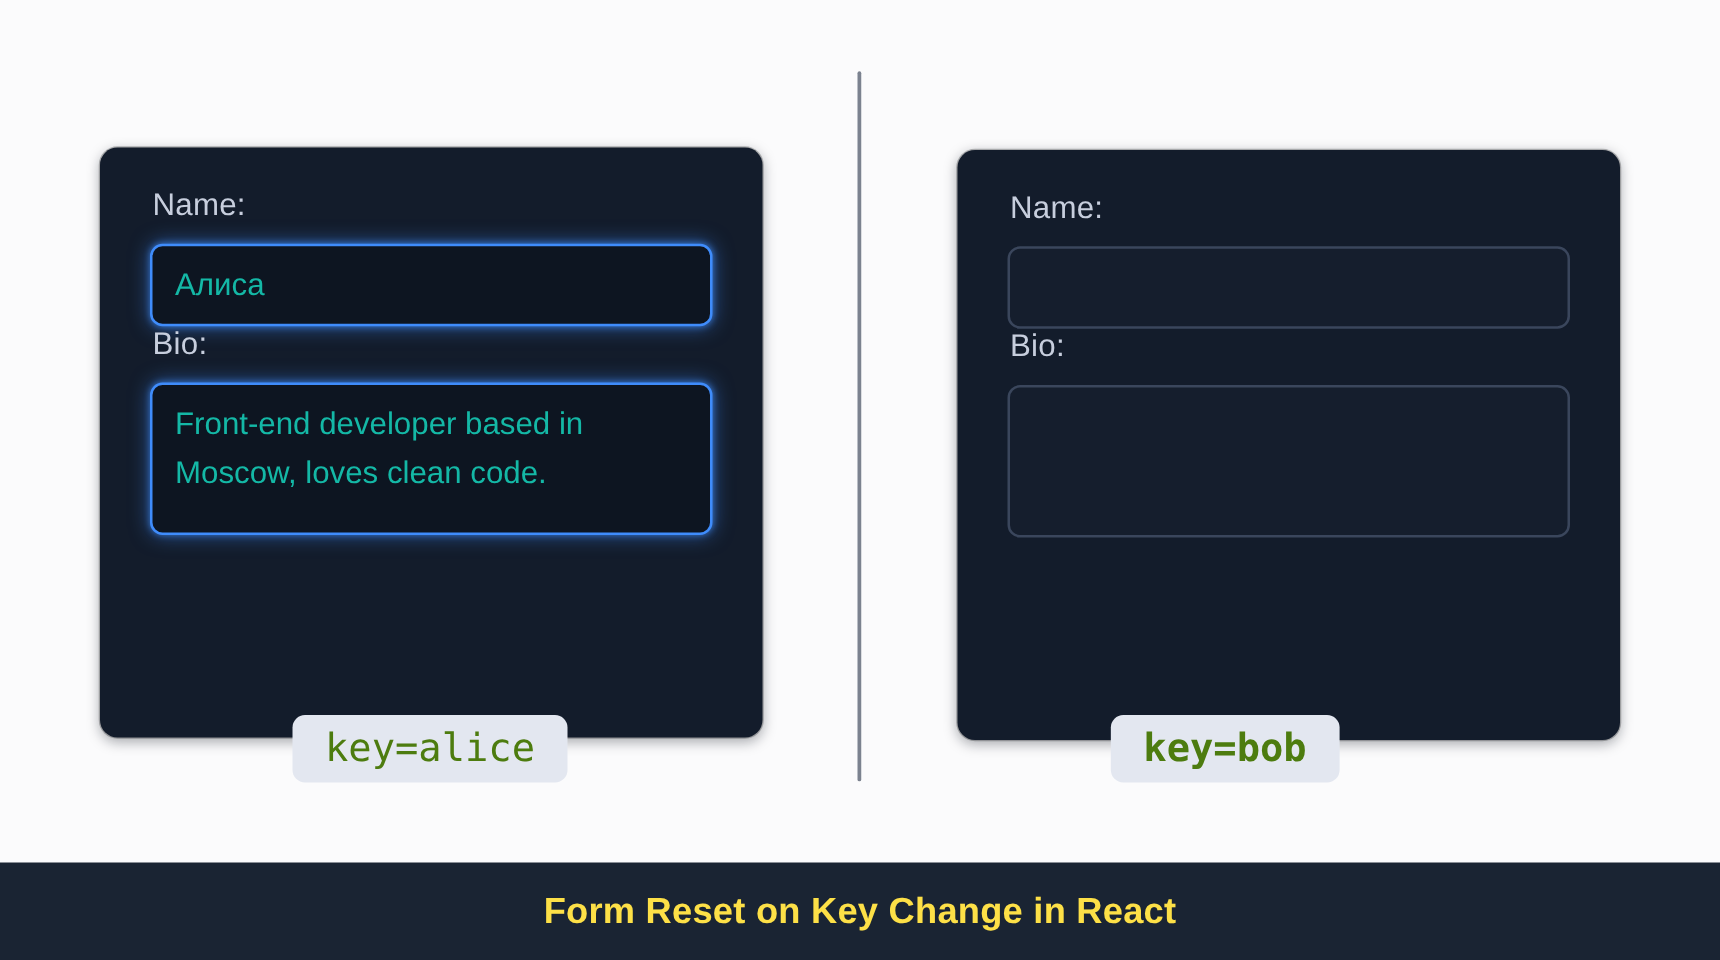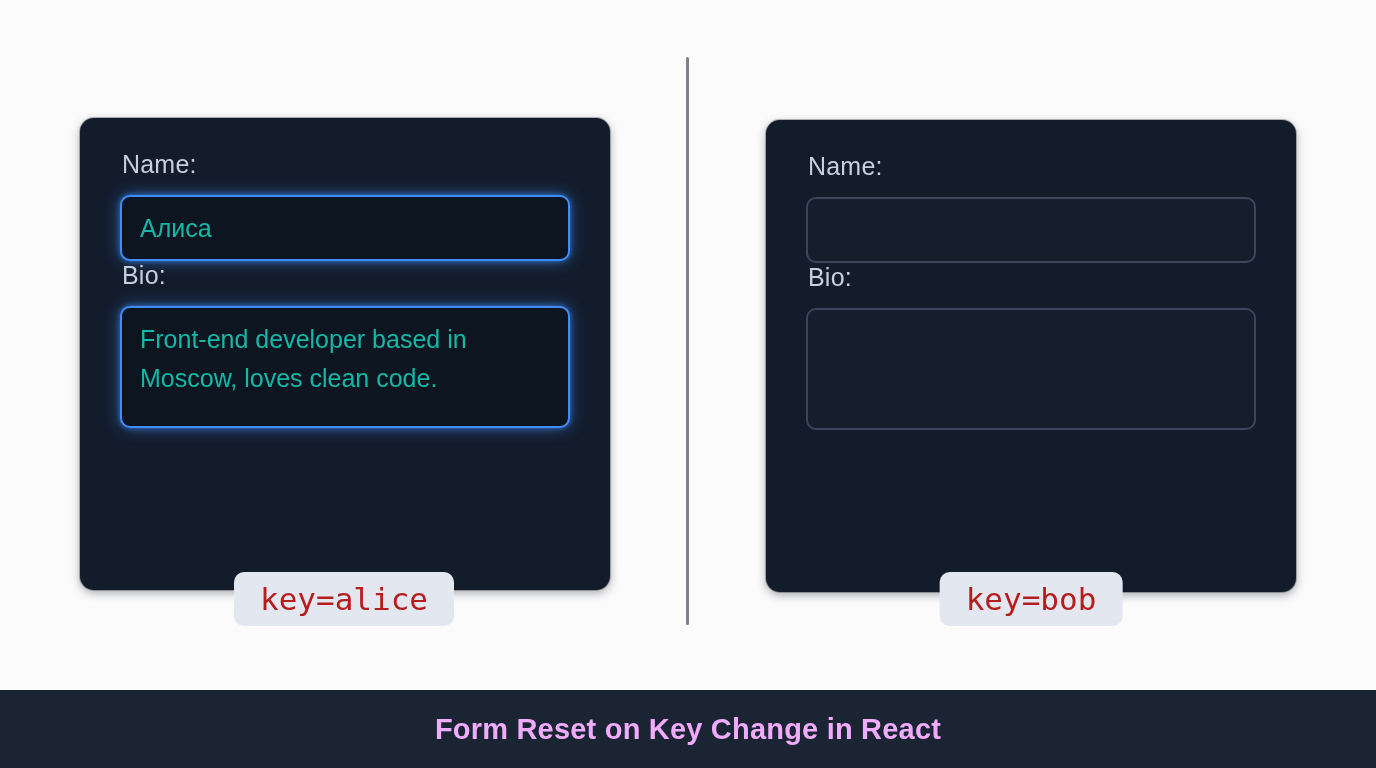--- a/index.html
+++ b/index.html
@@ -87,43 +87,43 @@
     box-shadow: none;
   }
 
   
   .key-badge {
     position: absolute;
     top: 572px;
     transform: translateX(-50%);
     font-family: "DejaVu Sans Mono", monospace;
     font-size: 31px;
-    color: #b91c1c;
+    color: #4d7c0f;
     background: var(--badge-bg, #e3e7f0);
     padding: 9px 26px;
     border-radius: 10px;
     white-space: nowrap;
   }
   .key-badge.left-pos  { left: 344px; }
-  .key-badge.right-pos { left: 1031px; }
+  .key-badge.right-pos { left: 980px; font-weight: bold; }
 
   
   .footer-bar {
     position: absolute;
     left: 0;
     bottom: 0;
     width: 100%;
     height: 78px;
     background: var(--footer-bg, #1a2433);
     display: flex;
     align-items: center;
     justify-content: center;
   }
   .footer-title {
-    color: #f0abfc;
+    color: #fde047;
     font-size: 29px;
     font-weight: 600;
     letter-spacing: 0.2px;
   }
 </style>
 </head>
 <body>
 
 <div class="canvas">
 

